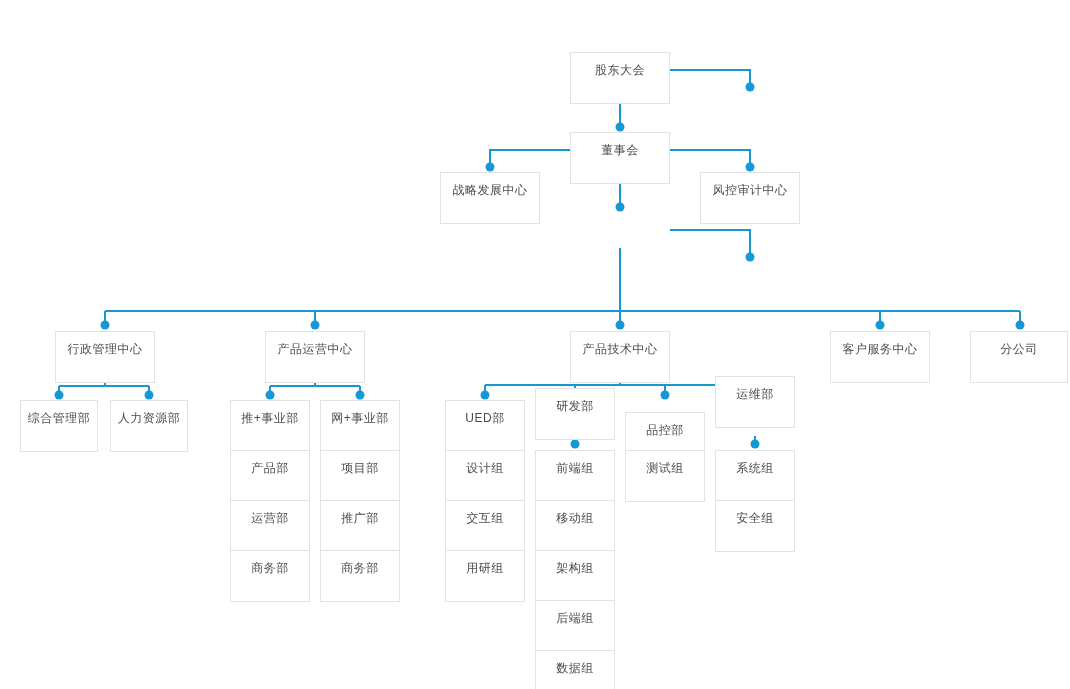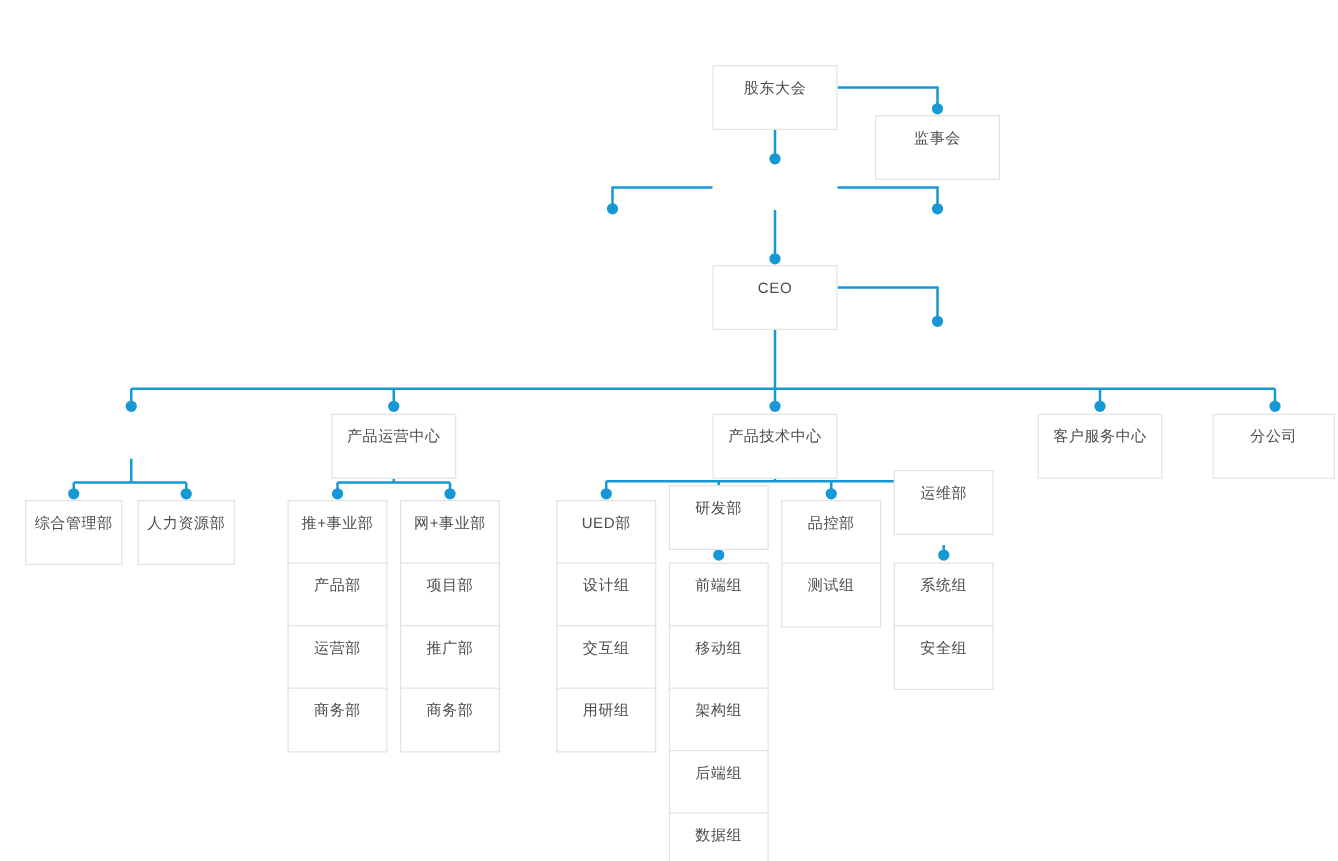--- a/index.html
+++ b/index.html
@@ -87,43 +87,45 @@
         <circle cx="575" cy="544" r="4.5"></circle>
       <circle cx="575" cy="594" r="4.5"></circle>
         <circle cx="575" cy="644" r="4.5"></circle>
       <circle cx="665" cy="444" r="4.5"></circle>
       <circle cx="755" cy="444" r="4.5"></circle>
         <circle cx="755" cy="494" r="4.5"></circle>
     </g>
   </svg>
 
   <div class="node" style="left:570px;top:52px;width:100px">股东大会</div>
-  <div class="node" style="left:700px;top:92px;width:100px">监事会</div>
-  <div class="node" style="left:570px;top:212px;width:100px">CEO</div>
+  <div class="node" style="left:570px;top:132px;width:100px">董事会</div>
+  <div class="node" style="left:440px;top:172px;width:100px">战略发展中心</div>
+  <div class="node" style="left:700px;top:172px;width:100px">风控审计中心</div>
 
+  <div class="node" style="left:55px;top:331px;width:100px">行政管理中心</div>
   <div class="node" style="left:265px;top:331px;width:100px">产品运营中心</div>
   <div class="node" style="left:570px;top:331px;width:100px">产品技术中心</div>
   <div class="node" style="left:830px;top:331px;width:100px">客户服务中心</div>
   <div class="node" style="left:970px;top:331px;width:98px">分公司</div>
 
   <div class="node" style="left:20px;top:400px;width:78px">综合管理部</div>
   <div class="node" style="left:110px;top:400px;width:78px">人力资源部</div>
 
   <div class="node" style="left:230px;top:400px;width:80px">推+事业部</div>
   <div class="node" style="left:320px;top:400px;width:80px">网+事业部</div>
   <div class="node" style="left:230px;top:450px;width:80px">产品部</div>
   <div class="node" style="left:320px;top:450px;width:80px">项目部</div>
   <div class="node" style="left:230px;top:500px;width:80px">运营部</div>
   <div class="node" style="left:320px;top:500px;width:80px">推广部</div>
   <div class="node" style="left:230px;top:550px;width:80px">商务部</div>
   <div class="node" style="left:320px;top:550px;width:80px">商务部</div>
 
   <div class="node" style="left:445px;top:400px;width:80px">UED部</div>
   <div class="node" style="left:535px;top:388px;width:80px">研发部</div>
-  <div class="node" style="left:625px;top:400px;width:80px">品控部</div>
+  <div class="node" style="left:625px;top:412px;width:80px">品控部</div>
   <div class="node" style="left:715px;top:376px;width:80px">运维部</div>
 
   <div class="node" style="left:445px;top:450px;width:80px">设计组</div>
   <div class="node" style="left:445px;top:500px;width:80px">交互组</div>
   <div class="node" style="left:445px;top:550px;width:80px">用研组</div>
 
   <div class="node" style="left:535px;top:450px;width:80px">前端组</div>
   <div class="node" style="left:535px;top:500px;width:80px">移动组</div>
   <div class="node" style="left:535px;top:550px;width:80px">架构组</div>
   <div class="node" style="left:535px;top:600px;width:80px">后端组</div>

